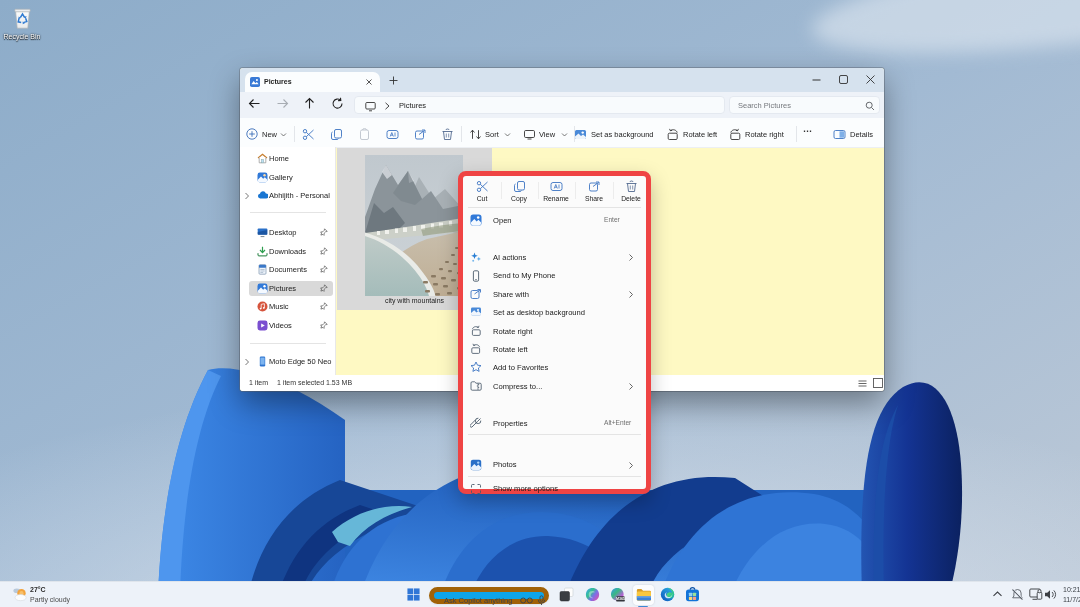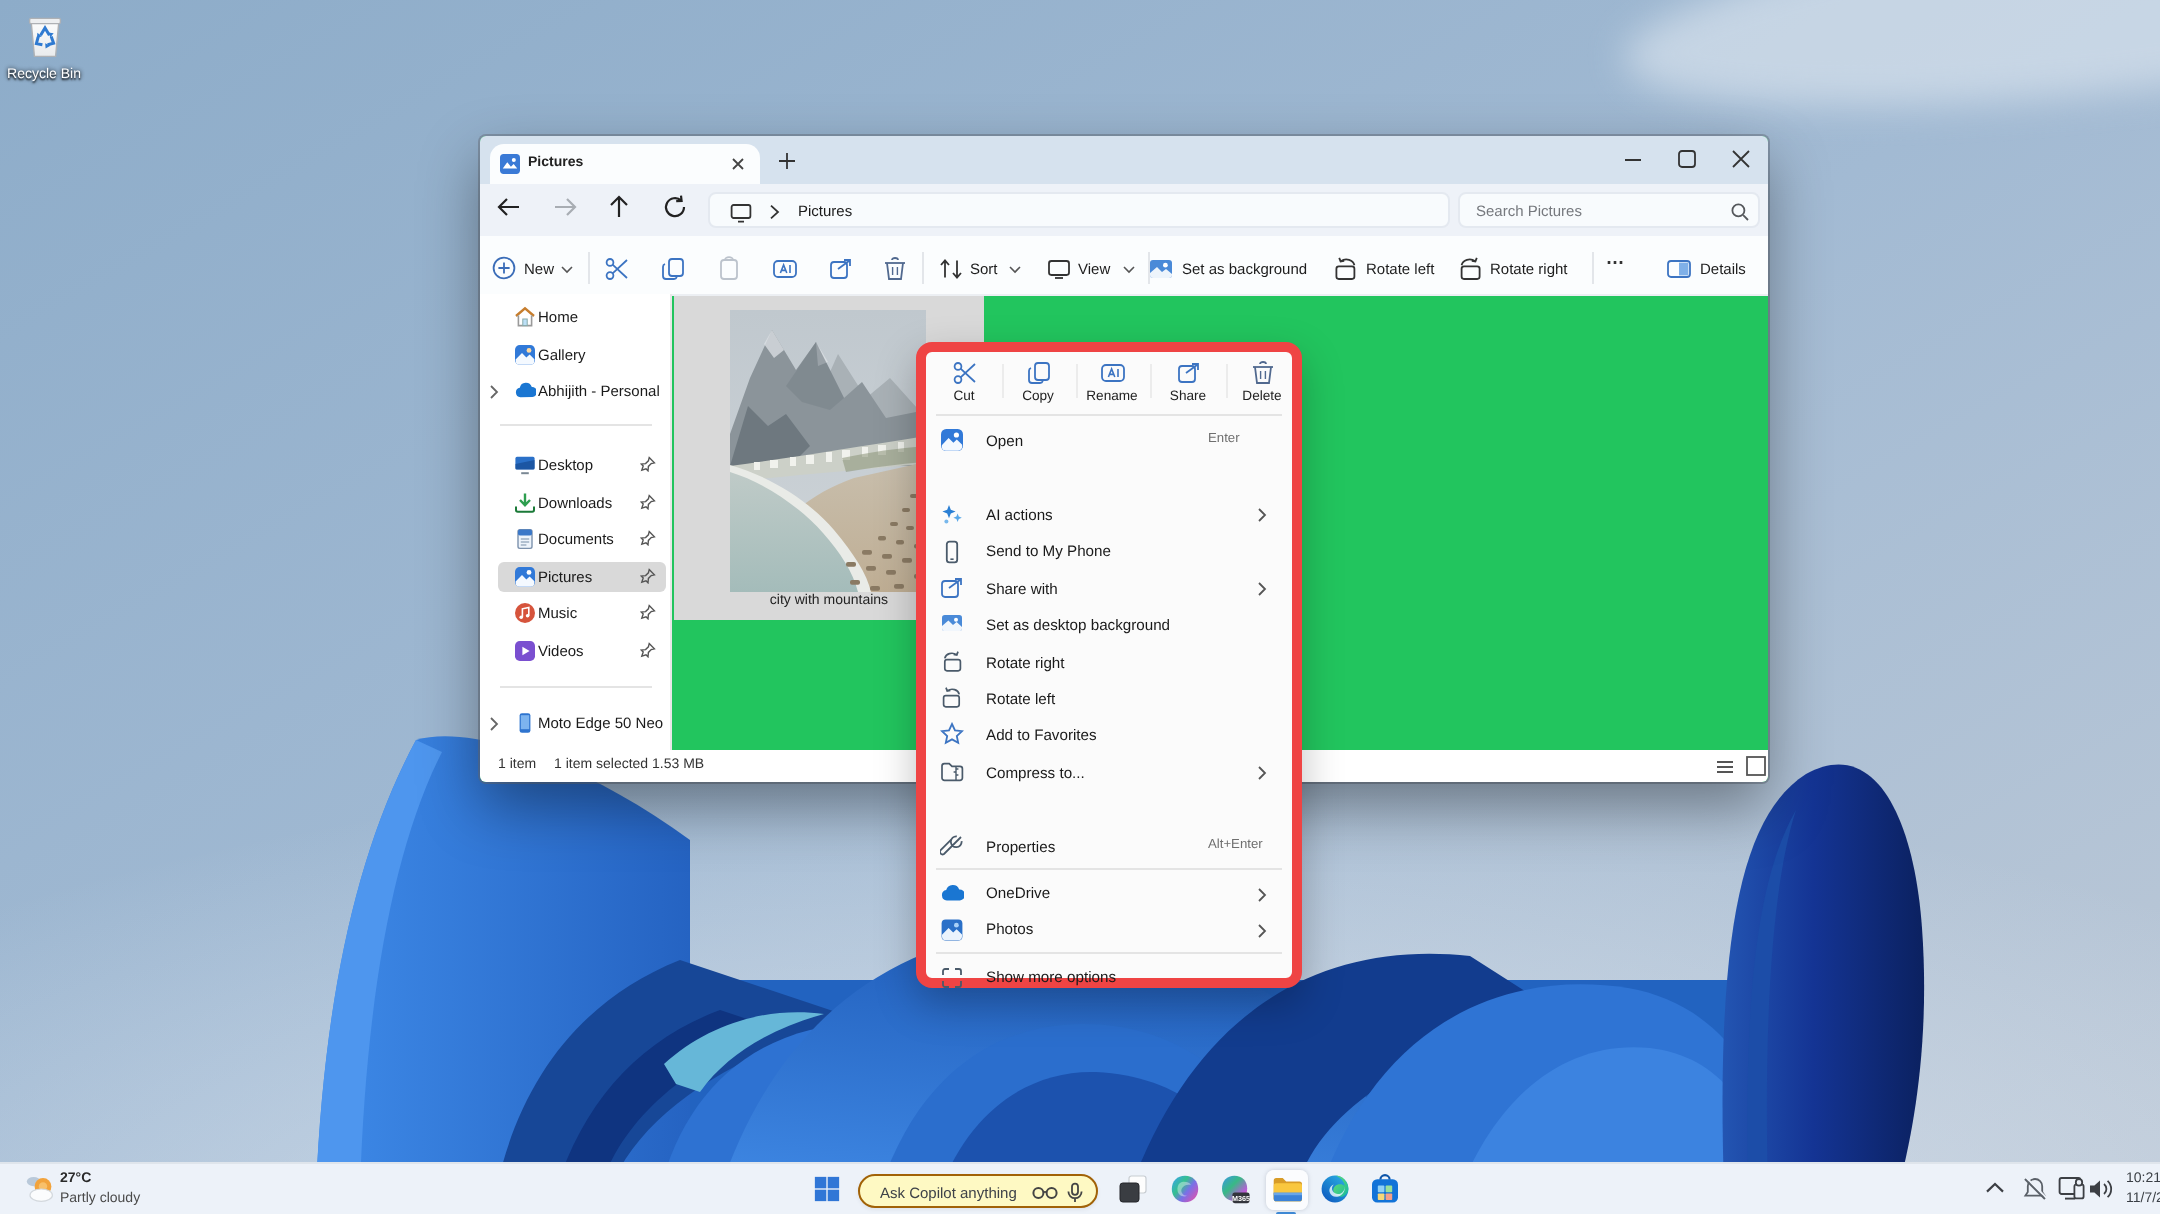--- a/index.html
+++ b/index.html
@@ -2,21 +2,21 @@
 <html><head>
 <meta charset="utf-8">
 <style>
   html,body{margin:0;padding:0;}
   body{width:1080px;height:607px;overflow:hidden;position:relative;
        font-family:"Liberation Sans",sans-serif;-webkit-font-smoothing:antialiased;}
   .abs{position:absolute;}
   #bg{position:absolute;left:0;top:0;}
   
   #win{position:absolute;left:240px;top:68px;width:644px;height:323px;
-       border-radius:3px;background:#22c55e;
+       border-radius:3px;background:#fef9c3;
        box-shadow:0 12px 30px rgba(0,0,0,.38), 0 0 0 1px rgba(110,120,135,.55);
        overflow:hidden;}
   #titlebar{position:absolute;left:0;top:0;width:100%;height:24px;background:#d6e2ee;}
   #tab{position:absolute;left:5px;top:4px;width:135px;height:20px;background:#fbfdfe;
        border-radius:7px 7px 0 0;}
   #tab .tlabel{position:absolute;left:19px;top:6px;font-size:7px;font-weight:bold;color:#222;}
   #navbar{position:absolute;left:0;top:24px;width:100%;height:26px;background:#eef2f8;}
   .navico{position:absolute;top:5px;}
   #addr{position:absolute;left:114px;top:4px;width:371px;height:18px;background:#f8fbfd;
         border:1px solid #e4e9f0;border-radius:4px;box-sizing:border-box;}
@@ -610,29 +610,20 @@
       </svg>
   </div>
   <div class="citem" style="top:238px">
     <svg class="cic" viewBox="0 0 12 12" fill="none" stroke="#4a5a6a" stroke-width="0.9">
         <path d="M7.5,4.5 L10.5,1.5 M10.8,3.6 a2.7,2.7 0 1 1 -2.4,-2.4 M7.5,4.5 L2,10 a1.3,1.3 0 0 1 -1.8,-1.8 L5.7,2.7"></path>
       </svg>
     <span class="ctext">Properties</span>
       <span class="cshort">Alt+Enter</span>
   </div>
   <div class="cdiv" style="top:258px"></div>
-  <div class="citem" style="top:261.5px">
-    <svg class="cic" viewBox="0 0 12 12">
-        <path d="M3.4,9.2 a2.6,2.6 0 0 1 -0.3,-5.15 a3.4,3.4 0 0 1 6.5,-0.35 a2.5,2.5 0 0 1 0.35,5.5 Z" fill="#1a76d2"></path>
-      </svg>
-    <span class="ctext">OneDrive</span>
-    <svg class="cchev" width="6" height="9" viewBox="0 0 6 9" style="top:5px">
-        <path d="M1.5,1.5 L4.5,4.5 L1.5,7.5" stroke="#555" stroke-width="0.9" fill="none"></path>
-      </svg>
-  </div>
   <div class="citem" style="top:279.5px">
     <svg class="cic" viewBox="0 0 12 12">
         <rect x="0.8" y="0.8" width="10.4" height="10.4" rx="2" fill="#2a70c8"></rect>
         <path d="M1,8.4 L4.3,5 L6.6,7.3 L8.3,5.6 L11,8.3 V9.2 a1.8,1.8 0 0 1 -1.8,1.8 H2.8 A1.8,1.8 0 0 1 1,9.2 Z" fill="#eaf3fd"></path>
         <circle cx="8.2" cy="3.6" r="1.2" fill="#a9d1f7"></circle>
       </svg>
     <span class="ctext">Photos</span>
     <svg class="cchev" width="6" height="9" viewBox="0 0 6 9" style="top:5px">
         <path d="M1.5,1.5 L4.5,4.5 L1.5,7.5" stroke="#555" stroke-width="0.9" fill="none"></path>
       </svg>
@@ -654,21 +645,21 @@
     <ellipse cx="8.6" cy="11.6" rx="5.6" ry="3.1" fill="#fbfcfd" stroke="#d3d8dd" stroke-width="0.6"></ellipse>
   </svg>
   <span id="wtemp">27°C</span>
   <span id="wdesc">Partly cloudy</span>
   <svg class="abs" style="left:407px;top:6px" width="13" height="13" viewBox="0 0 15 15">
       <rect x="0.5" y="0.5" width="6.6" height="6.6" fill="#3076d6"></rect>
       <rect x="7.9" y="0.5" width="6.6" height="6.6" fill="#3076d6"></rect>
       <rect x="0.5" y="7.9" width="6.6" height="6.6" fill="#3076d6"></rect>
       <rect x="7.9" y="7.9" width="6.6" height="6.6" fill="#3076d6"></rect>
     </svg>
-  <div class="abs" style="left:429px;top:4.5px;width:120px;height:17px;background:#fef9c3;border:1px solid #a16207;border-radius:9px;box-sizing:border-box;box-shadow:0 1px 2px rgba(0,0,0,.06)">
+  <div class="abs" style="left:429px;top:4.5px;width:120px;height:17px;background:#0ea5e9;border:5px solid #a16207;border-radius:9px;box-sizing:border-box;box-shadow:0 1px 2px rgba(0,0,0,.06)">
     <span class="abs" style="left:10px;top:4px;font-size:7.5px;color:#3e4248;white-space:nowrap">Ask Copilot anything</span>
     <svg class="abs" style="left:86px;top:4px" width="13" height="9" viewBox="0 0 13 9">
         <circle cx="3.2" cy="4.5" r="2.5" fill="none" stroke="#444" stroke-width="1"></circle>
         <circle cx="9.8" cy="4.5" r="2.5" fill="none" stroke="#444" stroke-width="1"></circle>
         <path d="M5.7,4.2 a1.2,1 0 0 1 1.6,0" stroke="#444" stroke-width="0.9" fill="none"></path>
       </svg>
     <svg class="abs" style="left:103px;top:3px" width="9" height="11" viewBox="0 0 9 11">
         <rect x="3" y="0.8" width="3" height="5.6" rx="1.5" fill="none" stroke="#444" stroke-width="0.9"></rect>
         <path d="M1.2,4.8 a3.3,3.3 0 0 0 6.6,0 M4.5,8.3 V10" stroke="#444" stroke-width="0.9" fill="none"></path>
       </svg>

